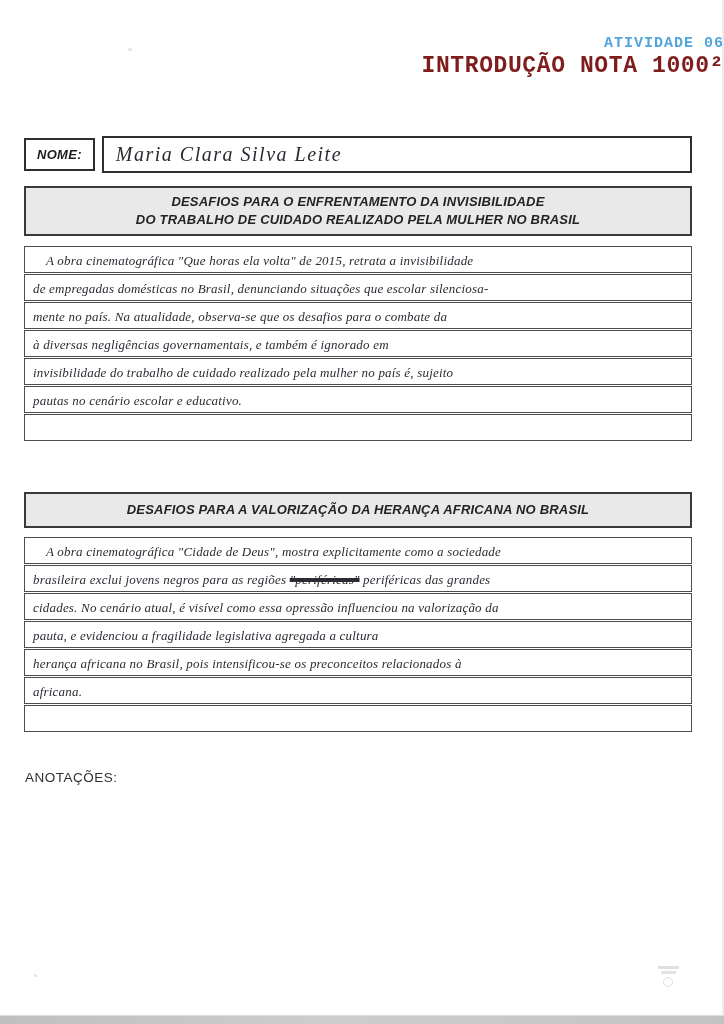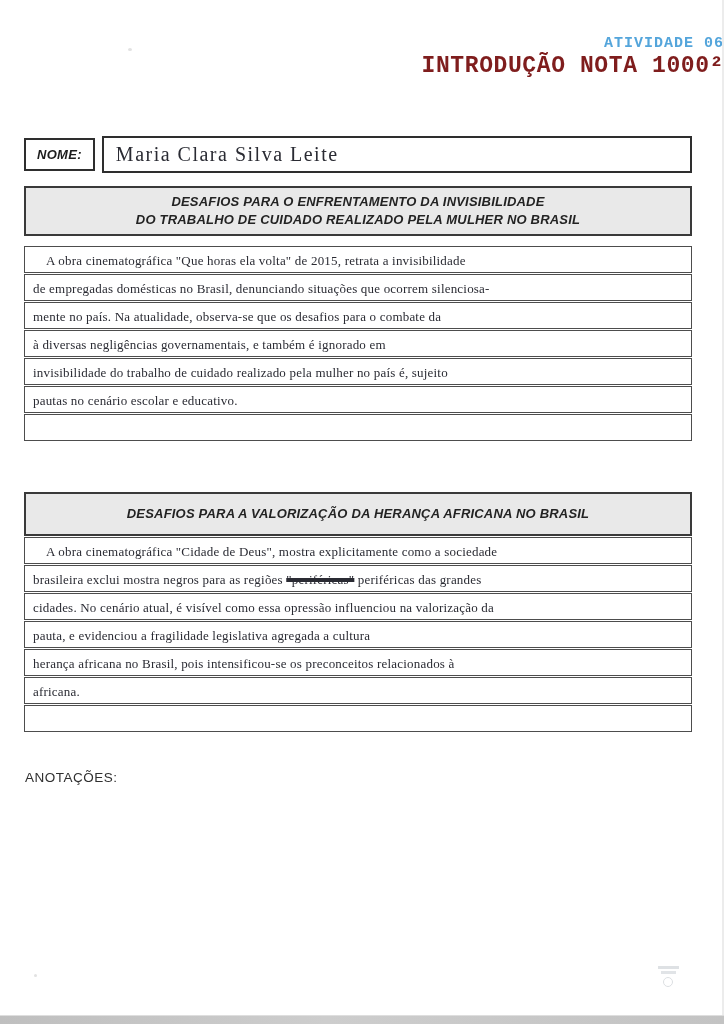--- a/index.html
+++ b/index.html
@@ -34,36 +34,37 @@
   }
   .name-value-box{
     flex:1;height:37px;border:2px solid #2e2e2e;background:#fff;
     display:flex;align-items:center;padding:0 12px;overflow:hidden;
   }
 
   
   .hw{
     font-family:cursive;
     color:var(--ink,#2a2b33);
+    font-style:italic;
   }
   .name-value{font-size:20px;letter-spacing:1.5px;white-space:nowrap;}
 
   
   .section-header{
     position:absolute;left:24px;width:668px;background:var(--header-bg,#e9e9e9);
     border:2px solid #3a3a3a;
     display:flex;flex-direction:column;justify-content:center;align-items:center;
     text-align:left;
   }
   .section-header .heading-line{
     font-weight:bold;font-style:italic;font-size:13px;color:#232323;
     line-height:18px;letter-spacing:0.2px;
   }
   #section1-header{top:186px;height:50px;}
-  #section2-header{top:492px;height:44px;}
+  #section2-header{top:492px;height:36px;}
 
   
   .lines-table{position:absolute;left:24px;width:668px;}
   #lines-table-1{top:246px;}
   #lines-table-2{top:537px;}
   .line-row{
     height:27px;margin-bottom:1px;border:1px solid #4d4d4d;background:#fff;
     padding:3px 6px 0 8px;white-space:nowrap;overflow:hidden;
   }
   .hw-line{font-size:13px;line-height:22px;letter-spacing:0.2px;}
@@ -119,21 +120,21 @@
   <div class="section-header" id="section1-header">
     <div class="heading-line">DESAFIOS PARA O ENFRENTAMENTO DA INVISIBILIDADE</div>
     <div class="heading-line">DO TRABALHO DE CUIDADO REALIZADO PELA MULHER NO BRASIL</div>
   </div>
 
   <div class="lines-table" id="lines-table-1">
     <div class="line-row first-line">
       <span class="hw hw-line">A obra cinematográfica "Que horas ela volta" de 2015, retrata a invisibilidade</span>
     </div>
     <div class="line-row">
-      <span class="hw hw-line">de empregadas domésticas no Brasil, denunciando situações que ocorrem silenciosa-</span>
+      <span class="hw hw-line">de empregadas domésticas no Brasil, denunciando situações que escolar silenciosa-</span>
     </div>
     <div class="line-row">
       <span class="hw hw-line">mente no país. Na atualidade, observa-se que os desafios para o combate da</span>
     </div>
     <div class="line-row">
       <span class="hw hw-line">à diversas negligências governamentais, e também é ignorado em</span>
     </div>
     <div class="line-row">
       <span class="hw hw-line">invisibilidade do trabalho de cuidado realizado pela mulher no país é, sujeito</span>
     </div>
@@ -145,21 +146,21 @@
 
   <div class="section-header" id="section2-header">
     <div class="heading-line">DESAFIOS PARA A VALORIZAÇÃO DA HERANÇA AFRICANA NO BRASIL</div>
   </div>
 
   <div class="lines-table" id="lines-table-2">
     <div class="line-row first-line">
       <span class="hw hw-line">A obra cinematográfica "Cidade de Deus", mostra explicitamente como a sociedade</span>
     </div>
     <div class="line-row">
-      <span class="hw hw-line"><span>brasileira exclui mostra negros para as regiões </span><span class="struck">"periféricas"</span><span> periféricas das grandes</span></span>
+      <span class="hw hw-line"><span>brasileira exclui jovens negros para as regiões </span><span class="struck">"periféricas"</span><span> periféricas das grandes</span></span>
     </div>
     <div class="line-row">
       <span class="hw hw-line">cidades. No cenário atual, é visível como essa opressão influenciou na valorização da</span>
     </div>
     <div class="line-row">
       <span class="hw hw-line">pauta, e evidenciou a fragilidade legislativa agregada a cultura</span>
     </div>
     <div class="line-row">
       <span class="hw hw-line">herança africana no Brasil, pois intensificou-se os preconceitos relacionados à</span>
     </div>

